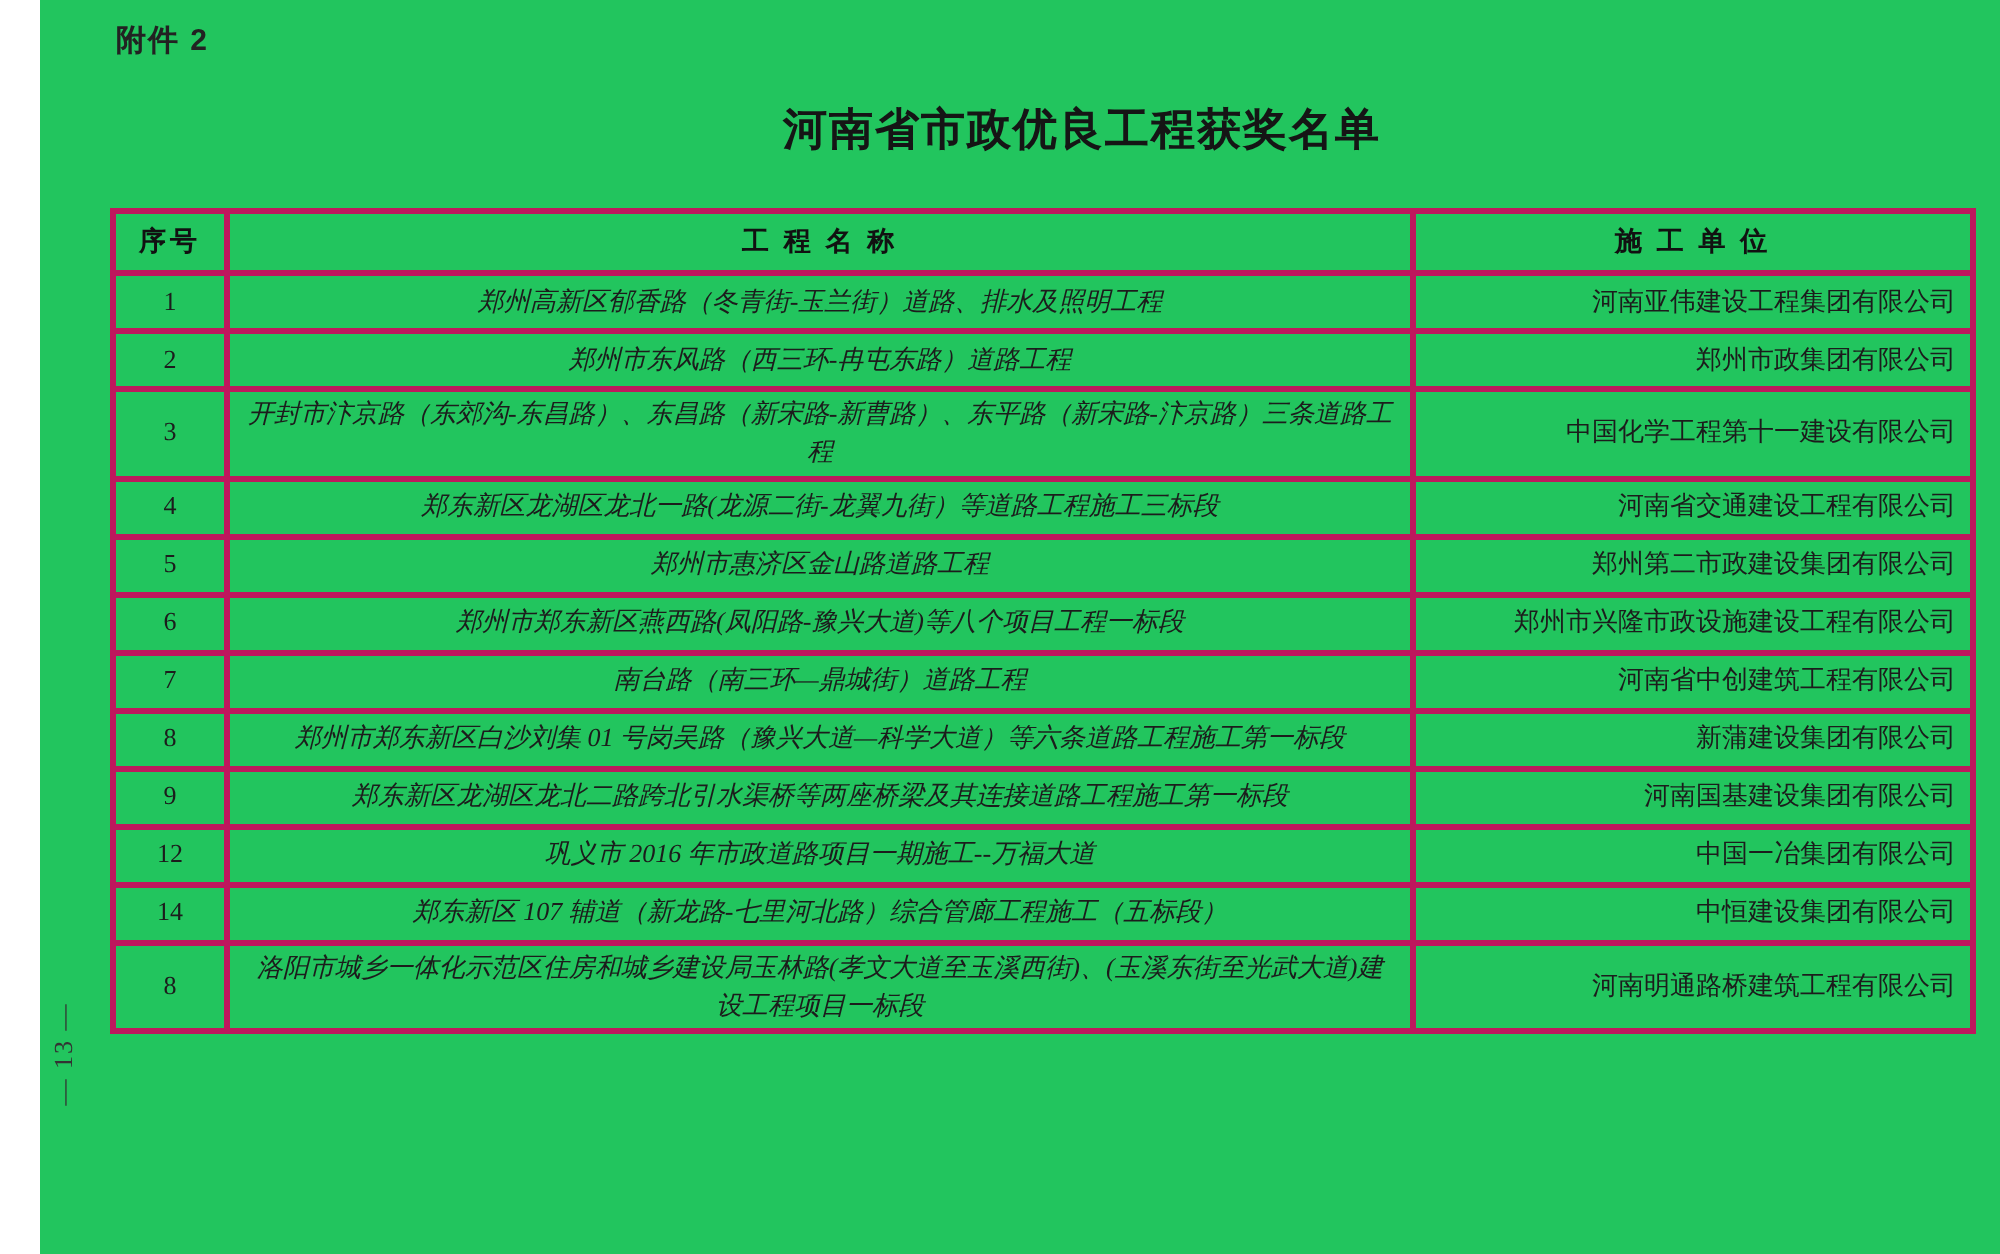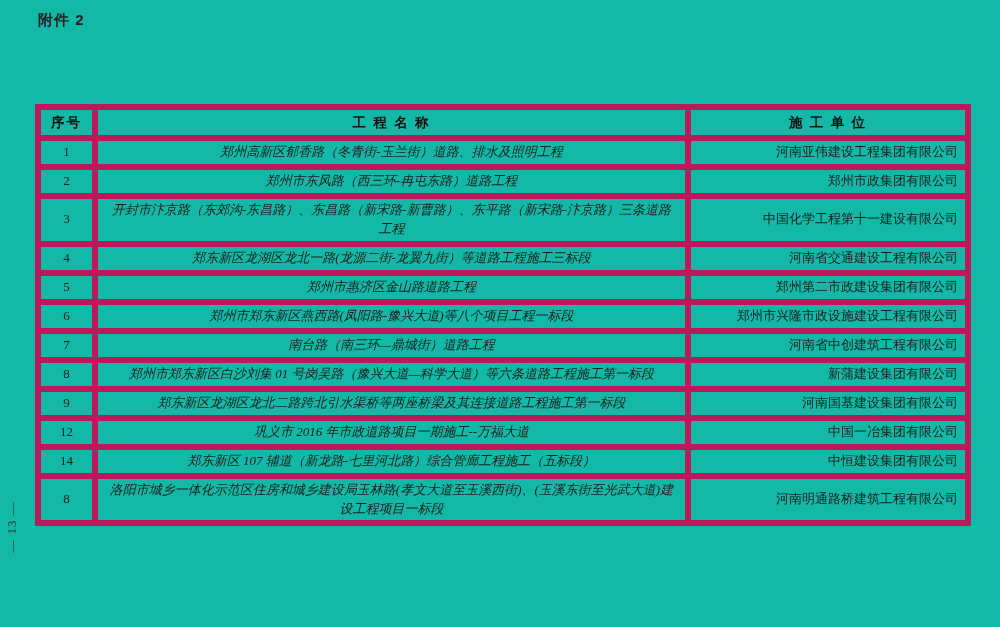--- a/index.html
+++ b/index.html
@@ -7,21 +7,22 @@
   body {
     background: #ffffff;
     color: #1c1c1c;
     font-family: "Liberation Serif", "DejaVu Serif", serif;
     position: relative;
     overflow: hidden;
   }
   .page {
     position: absolute;
     inset: 0;
-    background: #14b8a6;
+    background: #22c55e;
+    margin-left: 20px;
   }
   .attachment {
     position: absolute;
     left: 38px;
     top: 11px;
     font-family: "Liberation Sans", "DejaVu Sans", sans-serif;
     font-weight: 700;
     font-size: 15px;
     letter-spacing: 1px;
     color: #222;
@@ -41,21 +42,21 @@
   }
   table.awards {
     position: absolute;
     left: 35px;
     top: 104px;
     width: 930px;
     border-collapse: collapse;
     table-layout: fixed;
   }
   table.awards th, table.awards td {
-    border: 6px solid #be185d;
+    border: 3px solid #be185d;
     font-size: 13px;
     line-height: 1.45;
     vertical-align: middle;
     overflow: hidden;
   }
   col.col-no      { width: 57px; }
   col.col-project { width: 593px; }
   col.col-company { width: 280px; }
   table.awards th {
     height: 31px;
@@ -83,20 +84,21 @@
     white-space: nowrap;
   }
 </style>
 </head>
 <body>
 
 <div class="page">
 
   <div class="attachment">附件 2</div>
 
+  <h1 class="title">河南省市政优良工程获奖名单</h1>
 
   <table class="awards">
     <colgroup>
       <col class="col-no">
       <col class="col-project">
       <col class="col-company">
     </colgroup>
     <thead>
       <tr>
         <th>序号</th>

